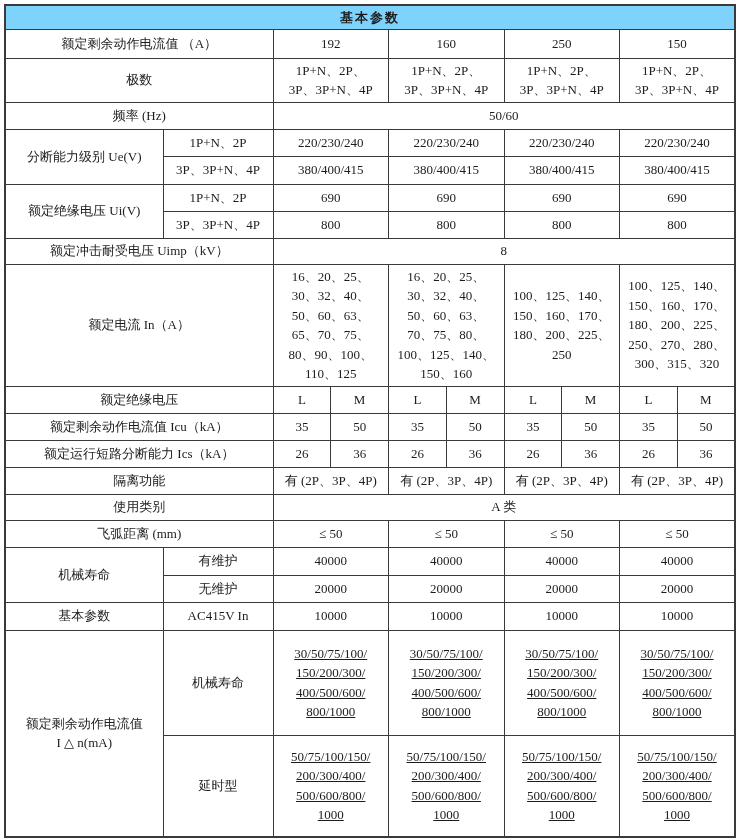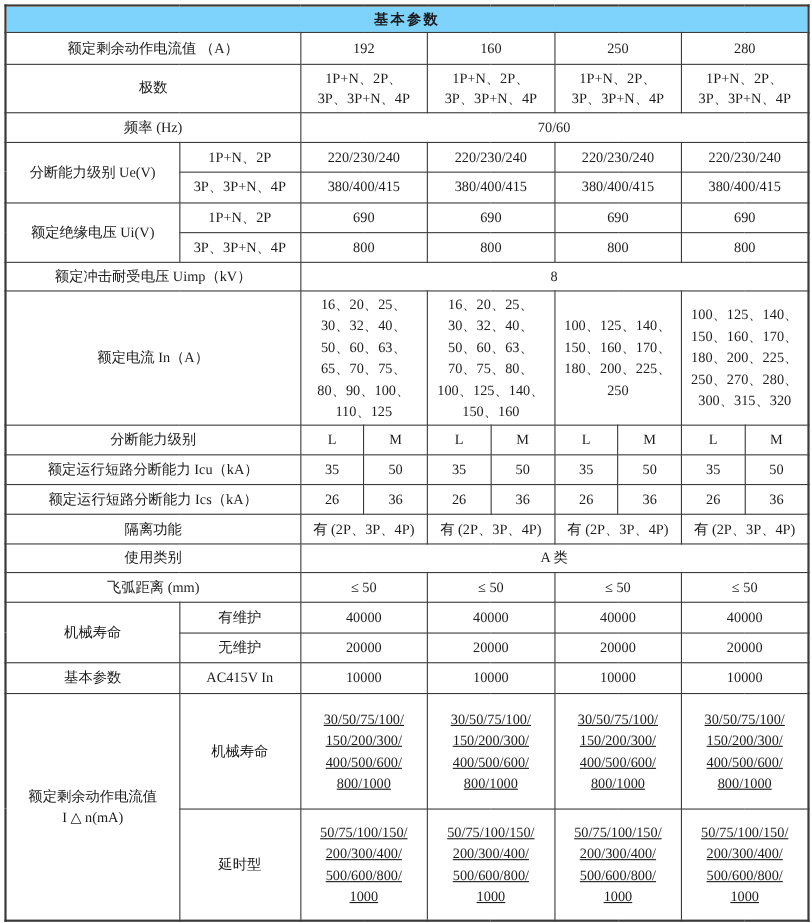--- a/index.html
+++ b/index.html
@@ -47,38 +47,38 @@
     <tbody>
         <tr style="height:24px">
       <td colspan="10" class="title">基本参数</td>
     </tr>
 
     <tr style="height:29px">
       <td colspan="2">额定剩余动作电流值 （A）</td>
       <td colspan="2">192</td>
       <td colspan="2">160</td>
       <td colspan="2">250</td>
-      <td colspan="2">280</td>
+      <td colspan="2">150</td>
     </tr>
 
     <tr style="height:44px">
       <td colspan="2">极数</td>
       <td colspan="2">1P+N、2P、
 3P、3P+N、4P</td>
       <td colspan="2">1P+N、2P、
 3P、3P+N、4P</td>
       <td colspan="2">1P+N、2P、
 3P、3P+N、4P</td>
       <td colspan="2">1P+N、2P、
 3P、3P+N、4P</td>
     </tr>
 
     <tr style="height:27px">
       <td colspan="2">频率 (Hz)</td>
-      <td colspan="8">70/60</td>
+      <td colspan="8">50/60</td>
     </tr>
 
     <tr style="height:27px">
       <td rowspan="2">分断能力级别 Ue(V)</td>
       <td>1P+N、2P</td>
       <td colspan="2">220/230/240</td>
       <td colspan="2">220/230/240</td>
       <td colspan="2">220/230/240</td>
       <td colspan="2">220/230/240</td>
     </tr>
@@ -130,33 +130,33 @@
 180、200、225、
 250</td>
       <td colspan="2" class="left">100、125、140、
 150、160、170、
 180、200、225、
 250、270、280、
 300、315、320</td>
     </tr>
 
     <tr style="height:27px">
-      <td colspan="2">分断能力级别</td>
-      <td>L</td>
-      <td>M</td>
-      <td>L</td>
-      <td>M</td>
-      <td>L</td>
-      <td>M</td>
-      <td>L</td>
-      <td>M</td>
-    </tr>
-
-    <tr style="height:27px">
-      <td colspan="2">额定运行短路分断能力 Icu（kA）</td>
+      <td colspan="2">额定绝缘电压</td>
+      <td>L</td>
+      <td>M</td>
+      <td>L</td>
+      <td>M</td>
+      <td>L</td>
+      <td>M</td>
+      <td>L</td>
+      <td>M</td>
+    </tr>
+
+    <tr style="height:27px">
+      <td colspan="2">额定剩余动作电流值 Icu（kA）</td>
       <td>35</td>
       <td>50</td>
       <td>35</td>
       <td>50</td>
       <td>35</td>
       <td>50</td>
       <td>35</td>
       <td>50</td>
     </tr>
 

